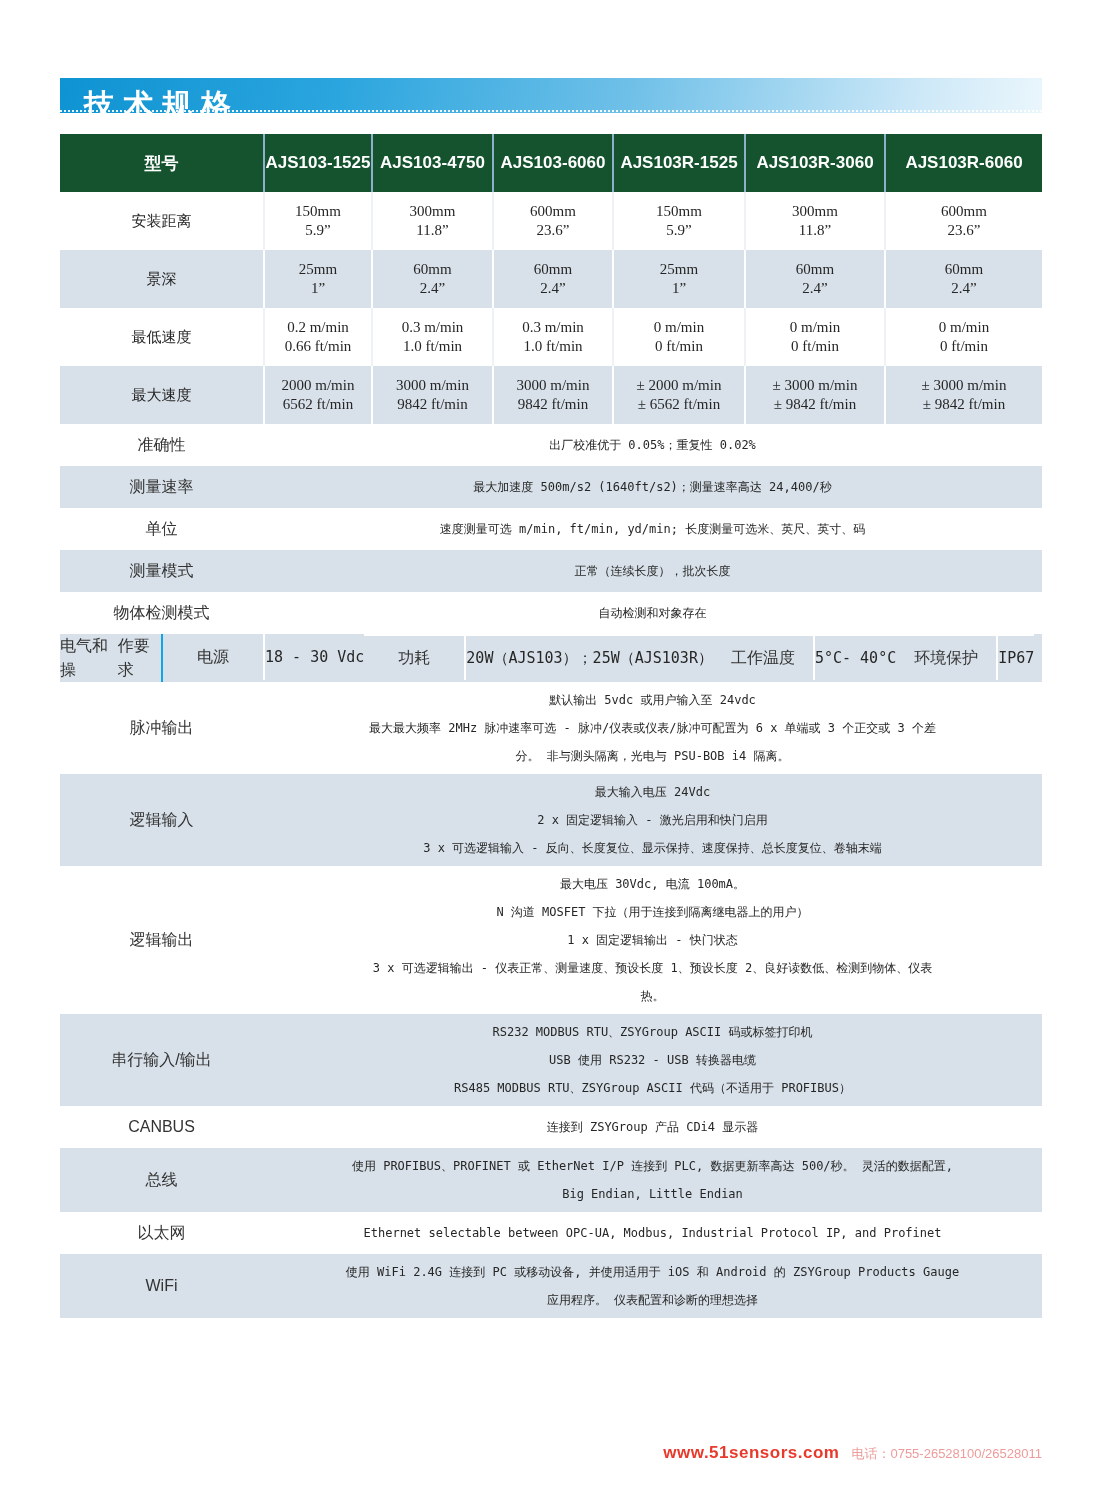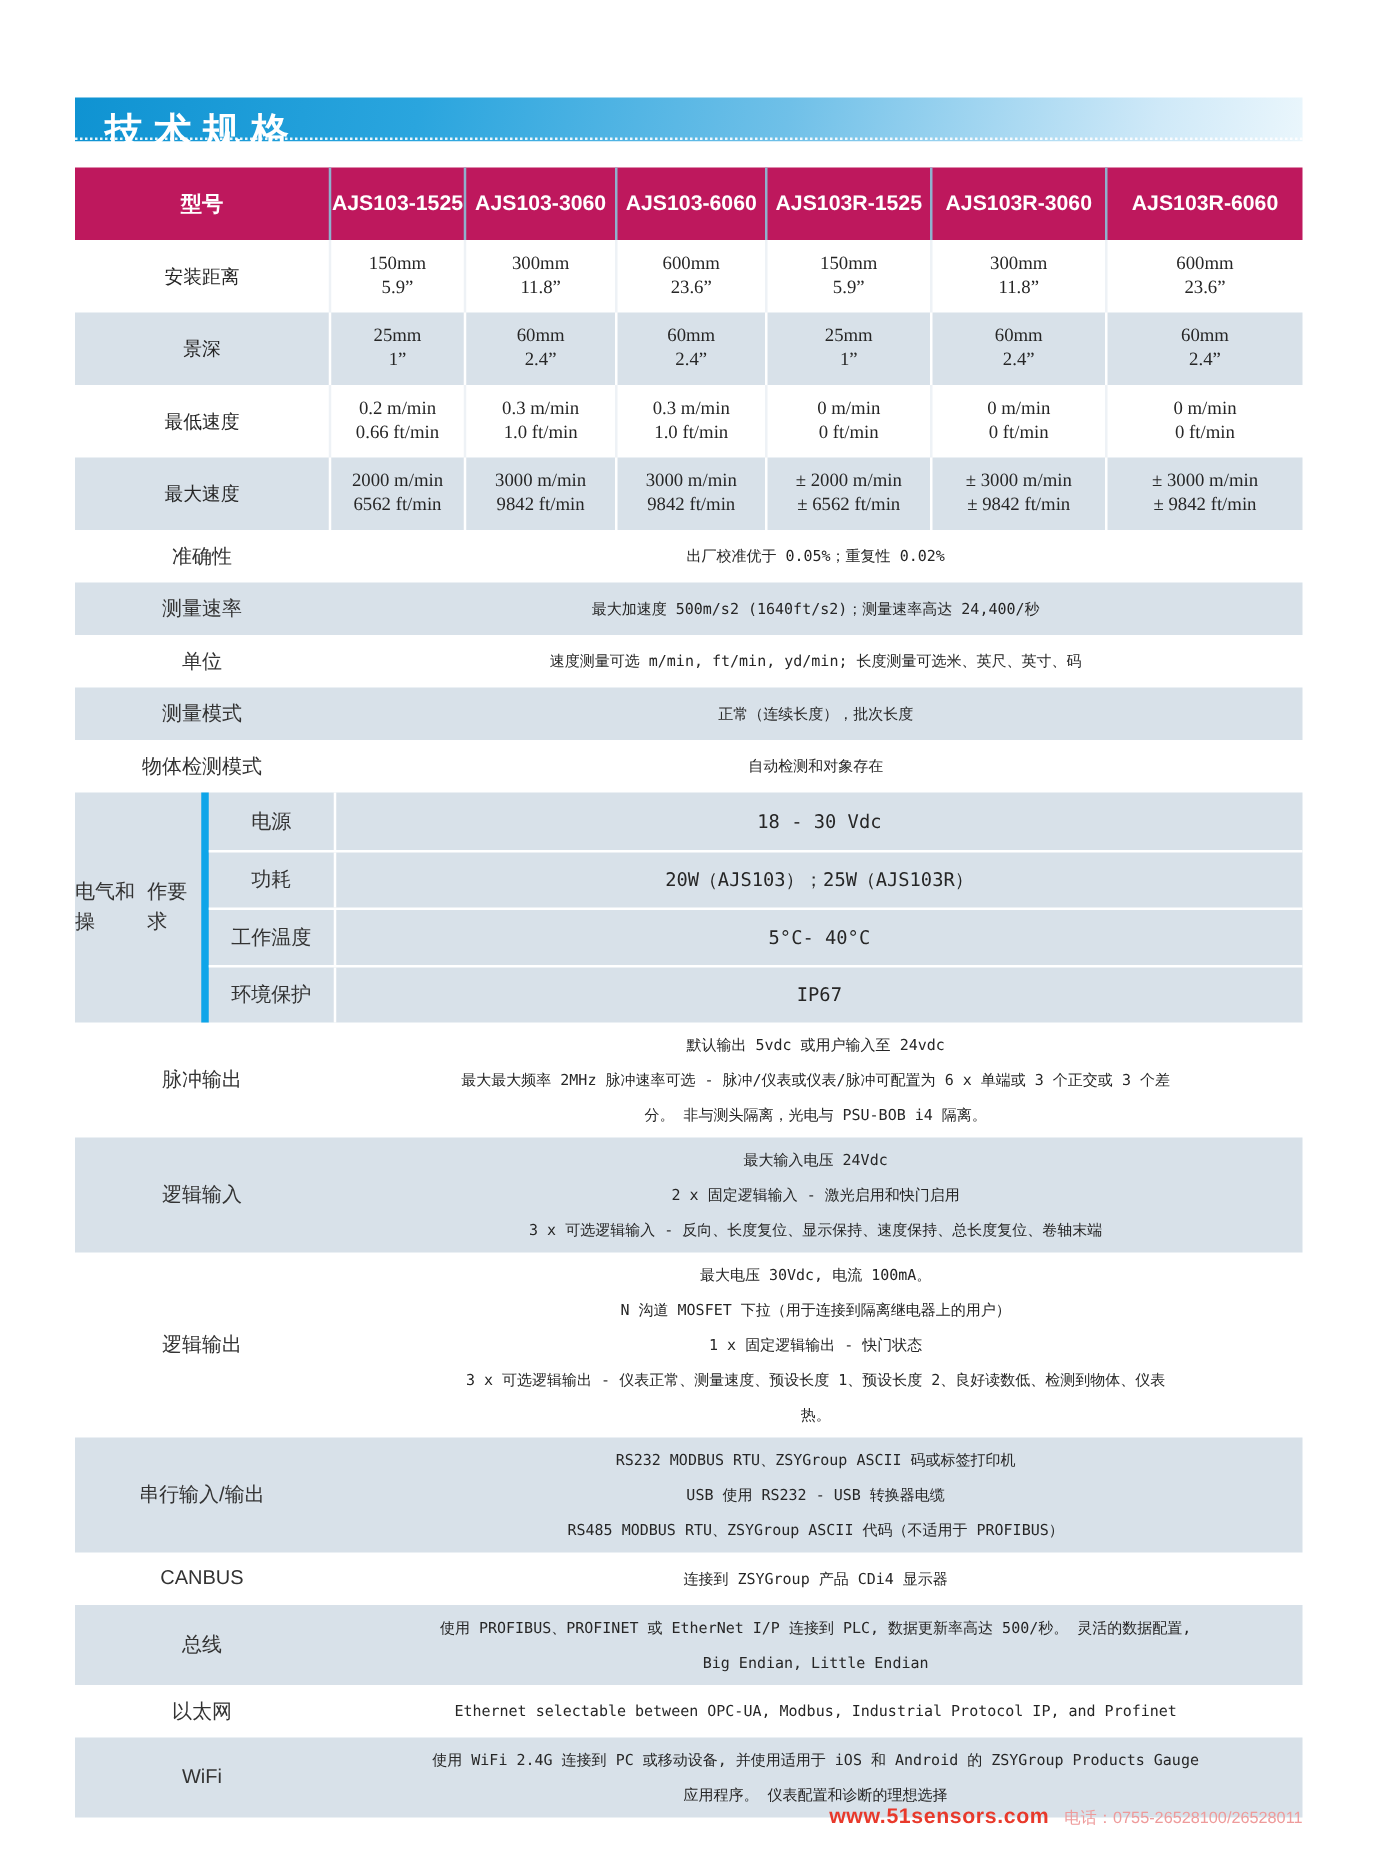--- a/index.html
+++ b/index.html
@@ -24,21 +24,21 @@
   .spec-table { position:absolute; left:60px; top:134px; width:982px; }
   .row { display:flex; box-sizing:border-box; width:982px; }
   .shaded { background:#d8e1e9; }
   .cell { box-sizing:border-box; }
   .label {
     width:203px; display:flex; align-items:center; justify-content:center;
     text-align:center; font-size:16px; color:#333333; flex-shrink:0;
   }
   .c1{width:108px}.c2{width:121px}.c3{width:120px}.c4{width:132px}.c5{width:140px}.c6{width:158px}
   
-  .header-row { height:58px; background:#be185d; }
+  .header-row { height:58px; background:#14532d; }
   .header-row .cell {
     display:flex; align-items:center; justify-content:center;
     color:#ffffff; font-weight:bold; font-size:17px;
   }
   .header-row .cell + .cell { border-left:2px solid #8fb0cd; }
   
   .spec { height:58px; }
   .spec .cell {
     display:flex; flex-direction:column; align-items:center; justify-content:center;
     gap:2px; font-size:15px; color:#262626;
@@ -54,21 +54,21 @@
     text-align:center; padding:4px 8px; font-size:12px; color:#262626;
     font-family:"DejaVu Sans Mono","Liberation Mono",monospace;
   }
   .info .content .line { line-height:28px; }
   
   .elec { display:flex; width:982px; background:#d8e1e9; box-sizing:border-box; }
   .elec-group {
     width:101px; flex-shrink:0; display:flex; 
     align-items:center; justify-content:center; font-size:16px; color:#333333; line-height:24px;
   }
-  .elec-rows { flex:1; display:flex; flex-direction:column; border-left:6px solid #0ea5e9; }
+  .elec-rows { flex:1; display:flex; flex-direction:row; border-left:2px solid #0ea5e9; }
   .elec-row { display:flex; height:46px; box-sizing:border-box; }
   .elec-row + .elec-row { border-top:2px solid #ffffff; }
   .elec-label {
     width:100px; flex-shrink:0; display:flex; align-items:center; justify-content:center;
     font-size:16px; color:#333333;
   }
   .elec-content {
     flex:1; border-left:2px solid #ffffff; display:flex; align-items:center; justify-content:center;
     font-size:15px; color:#262626; font-family:"DejaVu Sans Mono","Liberation Mono",monospace;
   }
@@ -87,21 +87,21 @@
   <div class="banner">
     <span class="banner-title">技术规格</span>
     <div class="banner-dots"></div>
   </div>
 
   <div class="spec-table">
 
     <div class="row header-row">
       <div class="cell label">型号</div>
       <div class="cell c1">AJS103-1525</div>
-      <div class="cell c2">AJS103-3060</div>
+      <div class="cell c2">AJS103-4750</div>
       <div class="cell c3">AJS103-6060</div>
       <div class="cell c4">AJS103R-1525</div>
       <div class="cell c5">AJS103R-3060</div>
       <div class="cell c6">AJS103R-6060</div>
     </div>
 
     <div class="row spec">
       <div class="cell label">安装距离</div>
       <div class="cell c1">
           <div>150mm</div>

